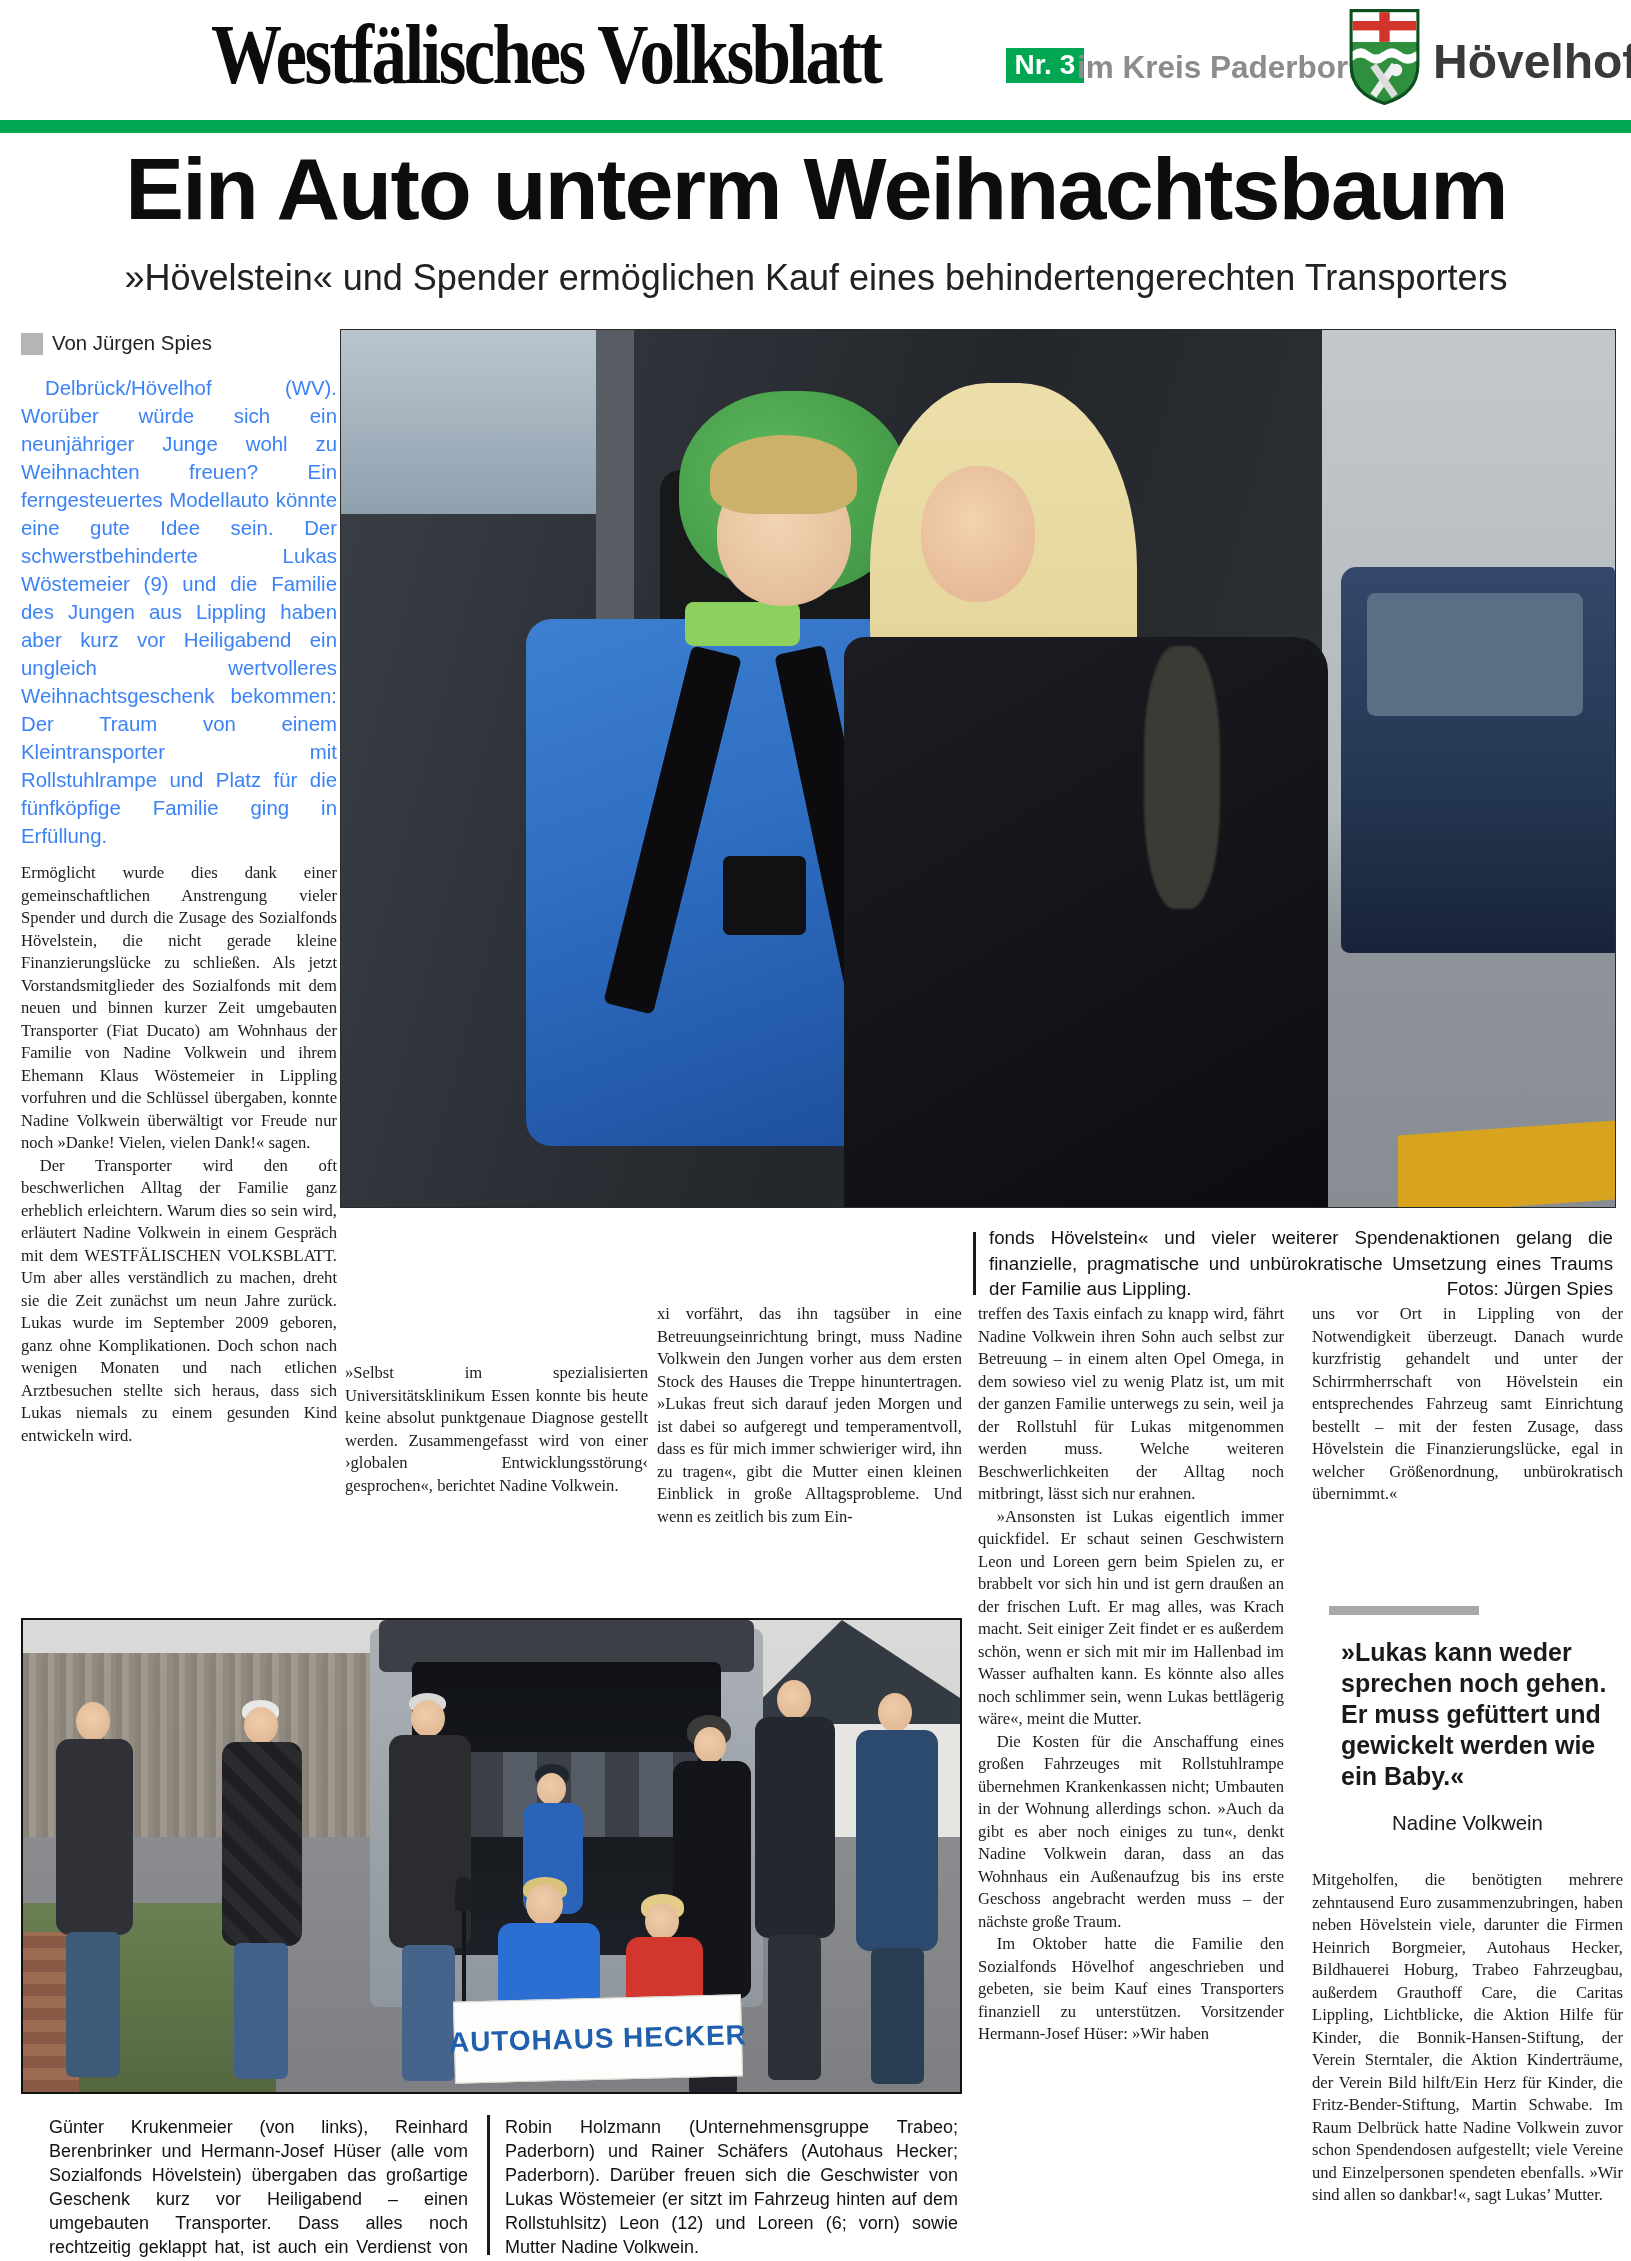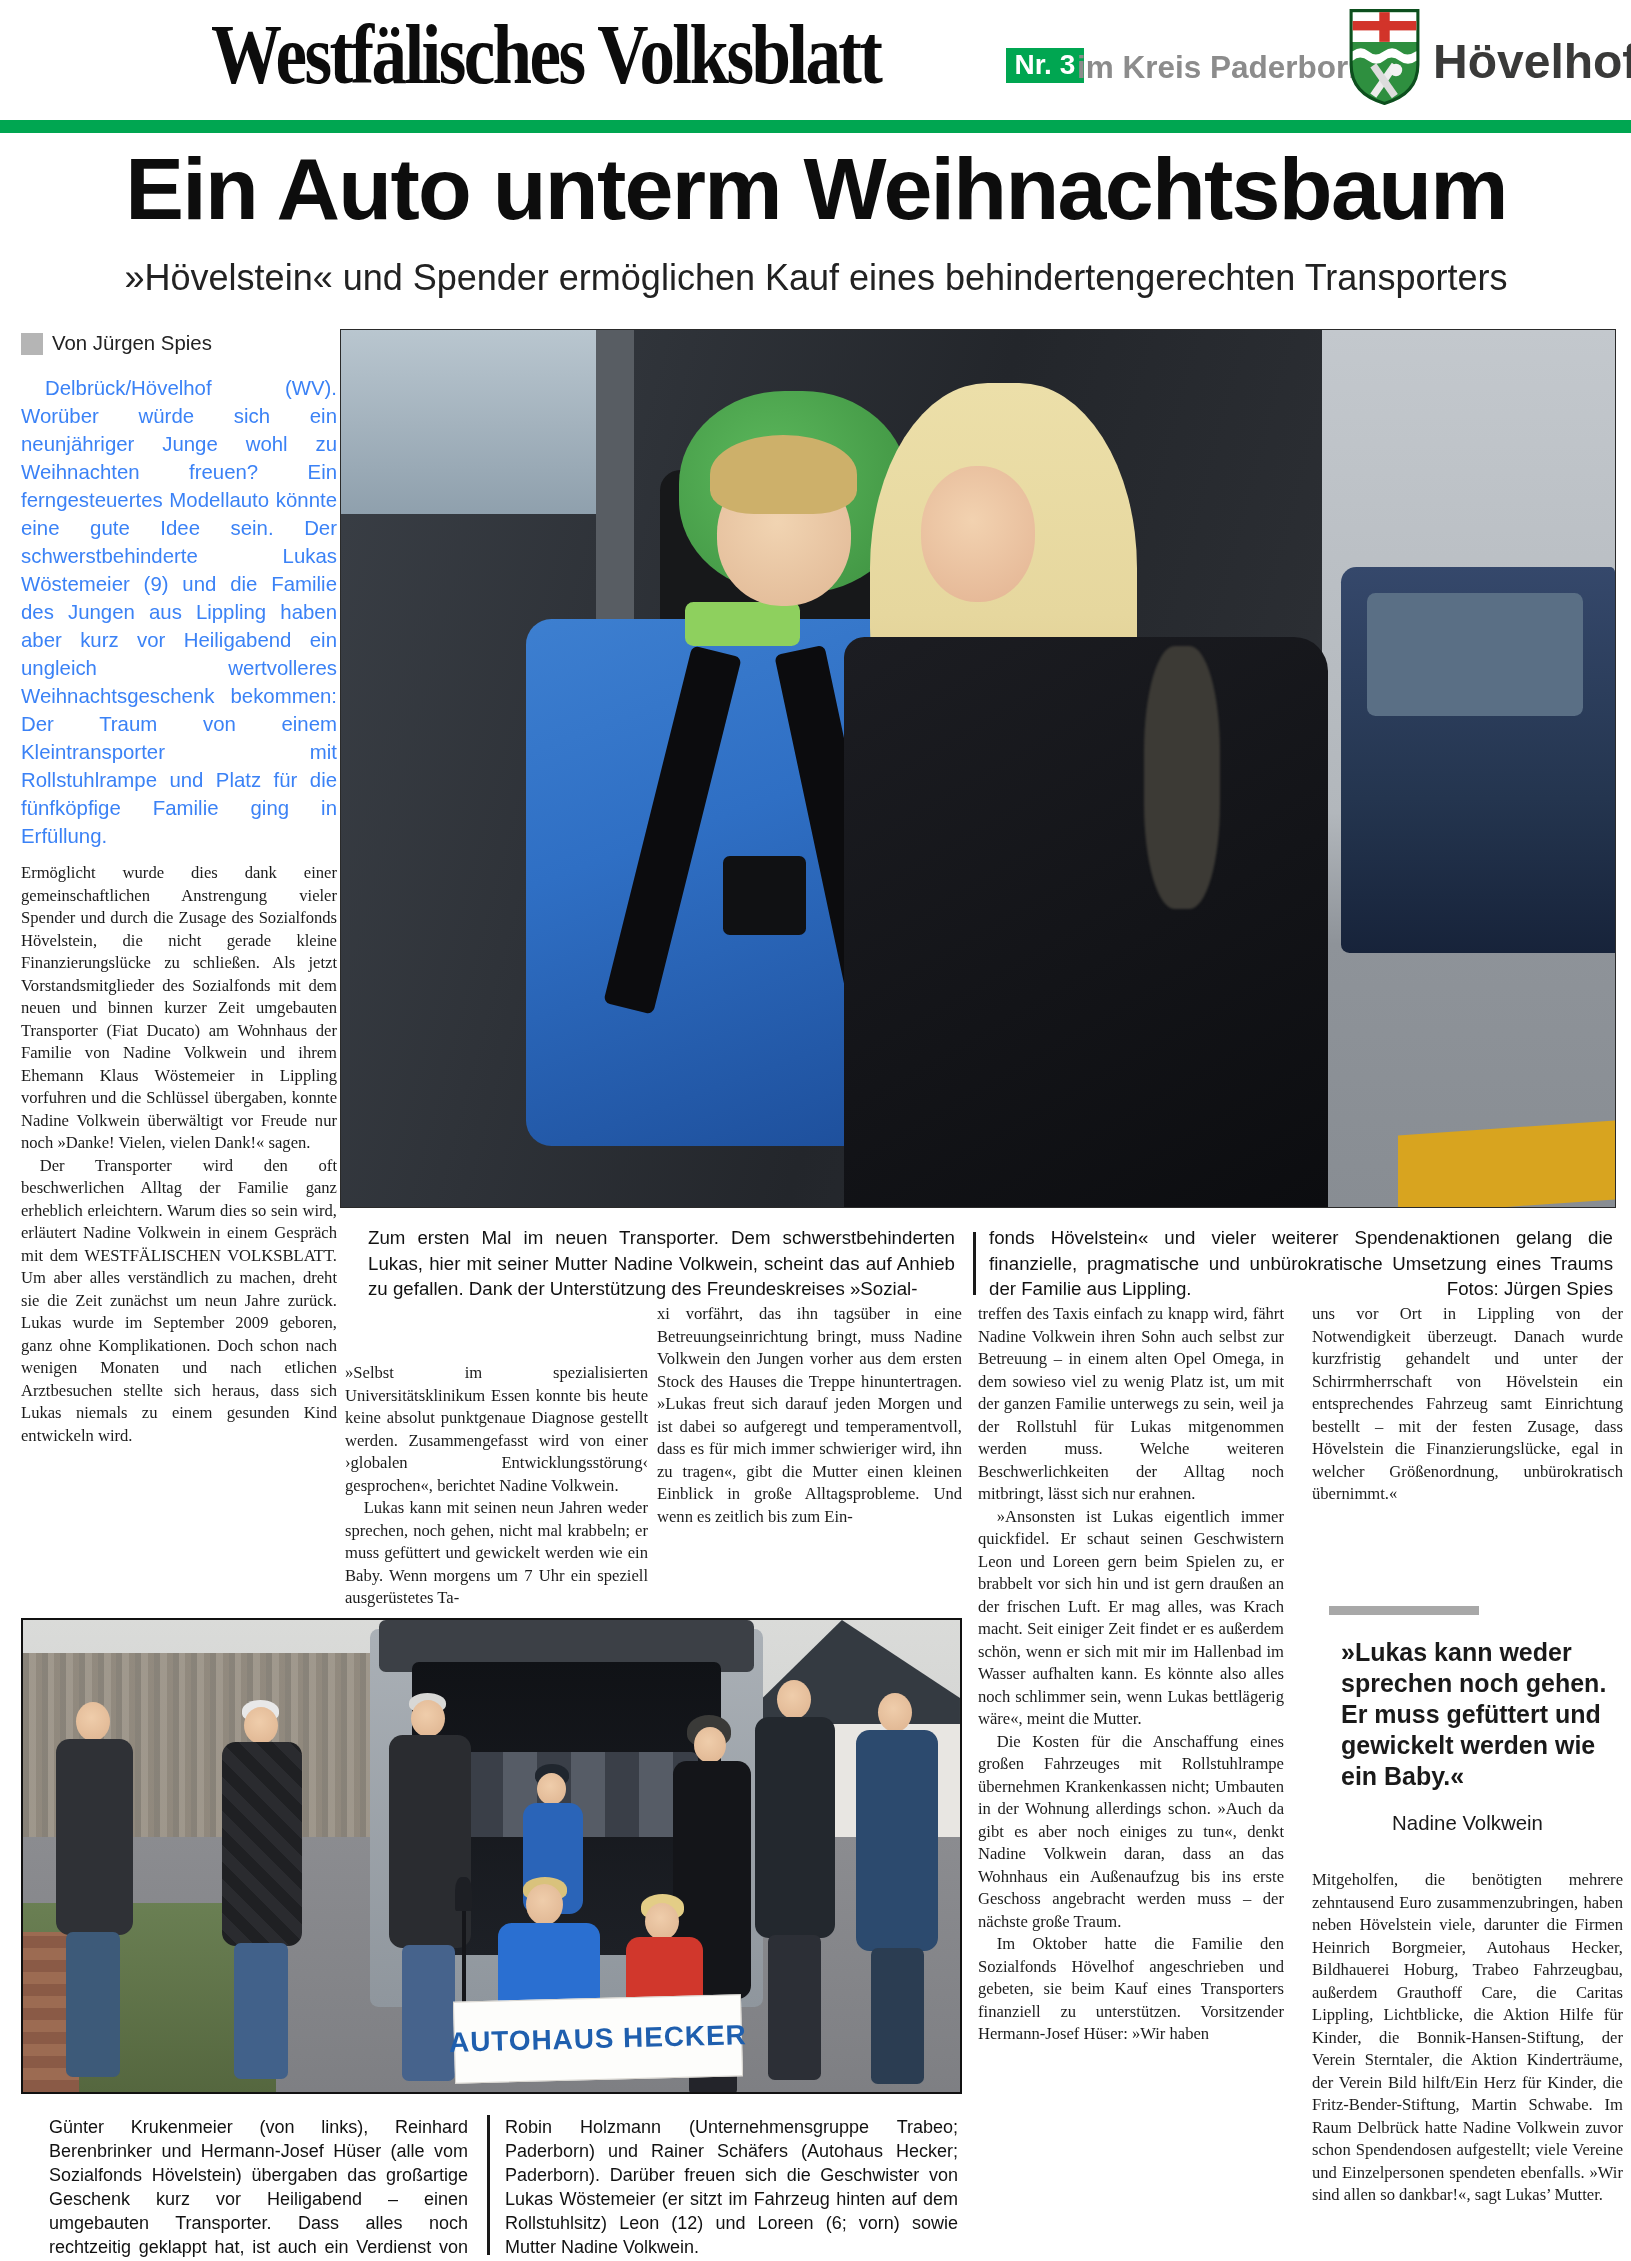--- a/index.html
+++ b/index.html
@@ -167,32 +167,28 @@
     <div class="mp-fur"></div>
     <div class="mp-woman-face"></div>
   </div>
 
   <div class="col col1">
     <p class="lead">Delbrück/Hövelhof (WV). Worüber würde sich ein neunjähriger Junge wohl zu Weihnachten freuen? Ein ferngesteuertes Modellauto könnte eine gute Idee sein. Der schwerstbehinderte Lukas Wöstemeier (9) und die Familie des Jungen aus Lippling haben aber kurz vor Heiligabend ein ungleich wertvolleres Weihnachtsgeschenk bekommen: Der Traum von einem Kleintransporter mit Rollstuhlrampe und Platz für die fünfköpfige Familie ging in Erfüllung.</p>
     <p class="body-p first">Ermöglicht wurde dies dank einer gemeinschaftlichen Anstrengung vieler Spender und durch die Zusage des Sozialfonds Hövelstein, die nicht gerade kleine Finanzierungslücke zu schließen. Als jetzt Vorstandsmitglieder des Sozialfonds mit dem neuen und binnen kurzer Zeit umgebauten Transporter (Fiat Ducato) am Wohnhaus der Familie von Nadine Volkwein und ihrem Ehemann Klaus Wöstemeier in Lippling vorfuhren und die Schlüssel übergaben, konnte Nadine Volkwein überwältigt vor Freude nur noch »Danke! Vielen, vielen Dank!« sagen.</p>
     <p class="body-p indent">Der Transporter wird den oft beschwerlichen Alltag der Familie ganz erheblich erleichtern. Warum dies so sein wird, erläutert Nadine Volkwein in einem Gespräch mit dem WESTFÄLISCHEN VOLKSBLATT. Um aber alles verständlich zu machen, dreht sie die Zeit zunächst um neun Jahre zurück. Lukas wurde im September 2009 geboren, ganz ohne Komplikationen. Doch schon nach wenigen Monaten und nach etlichen Arztbesuchen stellte sich heraus, dass sich Lukas niemals zu einem gesunden Kind entwickeln wird.</p>
   </div>
 
-  <div class="caption caption-main-left">
-    <p>Zum ersten Mal im neuen Transporter. Dem schwerstbehinderten Lukas, hier mit seiner Mutter Nadine Volkwein, scheint das auf Anhieb zu gefallen. Dank der Unterstützung des Freundeskreises »Sozial-</p>
-  </div>
   <div class="caption-main-divider"></div>
   <div class="caption caption-main-right" style="position:absolute;">
     <p>fonds Hövelstein« und vieler weiterer Spendenaktionen gelang die finanzielle, pragmatische und unbürokratische Umsetzung eines Traums der Familie aus Lippling.</p>
     <span class="credit">Fotos: Jürgen Spies</span>
   </div>
 
   <div class="col col2">
     <p class="body-p">»Selbst im spezialisierten Universitätsklinikum Essen konnte bis heute keine absolut punktgenaue Diagnose gestellt werden. Zusammengefasst wird von einer ›globalen Entwicklungsstörung‹ gesprochen«, berichtet Nadine Volkwein.</p>
-    <p class="body-p indent">Lukas kann mit seinen neun Jahren weder sprechen, noch gehen, nicht mal krabbeln; er muss gefüttert und gewickelt werden wie ein Baby. Wenn morgens um 7 Uhr ein speziell ausgerüstetes Ta-</p>
   </div>
   <div class="col col3">
     <p class="body-p">xi vorfährt, das ihn tagsüber in eine Betreuungseinrichtung bringt, muss Nadine Volkwein den Jungen vorher aus dem ersten Stock des Hauses die Treppe hinuntertragen. »Lukas freut sich darauf jeden Morgen und ist dabei so aufgeregt und temperamentvoll, dass es für mich immer schwieriger wird, ihn zu tragen«, gibt die Mutter einen kleinen Einblick in große Alltagsprobleme. Und wenn es zeitlich bis zum Ein-</p>
   </div>
   <div class="col col4">
     <p class="body-p">treffen des Taxis einfach zu knapp wird, fährt Nadine Volkwein ihren Sohn auch selbst zur Betreuung – in einem alten Opel Omega, in dem sowieso viel zu wenig Platz ist, um mit der ganzen Familie unterwegs zu sein, weil ja der Rollstuhl für Lukas mitgenommen werden muss. Welche weiteren Beschwerlichkeiten der Alltag noch mitbringt, lässt sich nur erahnen.</p>
     <p class="body-p indent">»Ansonsten ist Lukas eigentlich immer quickfidel. Er schaut seinen Geschwistern Leon und Loreen gern beim Spielen zu, er brabbelt vor sich hin und ist gern draußen an der frischen Luft. Er mag alles, was Krach macht. Seit einiger Zeit findet er es außerdem schön, wenn er sich mit mir im Hallenbad im Wasser aufhalten kann. Es könnte also alles noch schlimmer sein, wenn Lukas bettlägerig wäre«, meint die Mutter.</p>
     <p class="body-p indent">Die Kosten für die Anschaffung eines großen Fahrzeuges mit Rollstuhlrampe übernehmen Krankenkassen nicht; Umbauten in der Wohnung allerdings schon. »Auch da gibt es aber noch einiges zu tun«, denkt Nadine Volkwein daran, dass an das Wohnhaus ein Außenaufzug bis ins erste Geschoss angebracht werden muss – der nächste große Traum.</p>
     <p class="body-p indent">Im Oktober hatte die Familie den Sozialfonds Hövelhof angeschrieben und gebeten, sie beim Kauf eines Transporters finanziell zu unterstützen. Vorsitzender Hermann-Josef Hüser: »Wir haben</p>
   </div>

